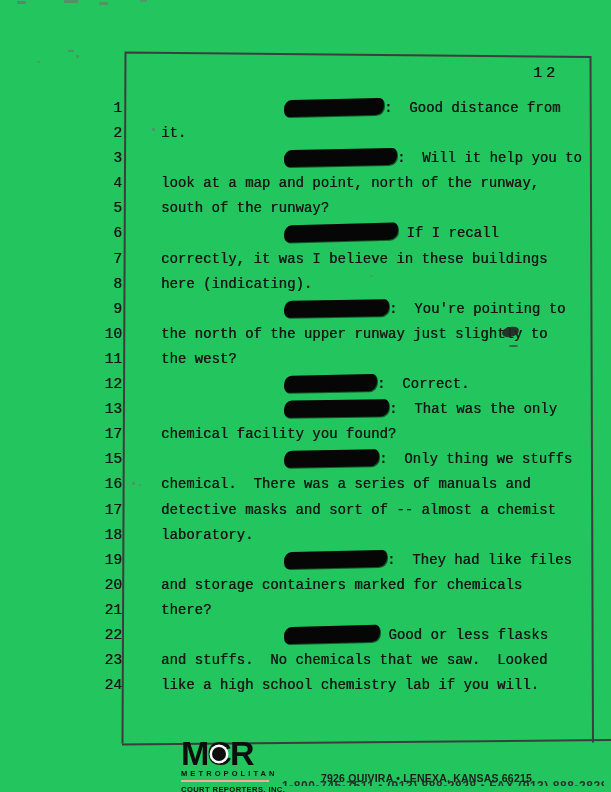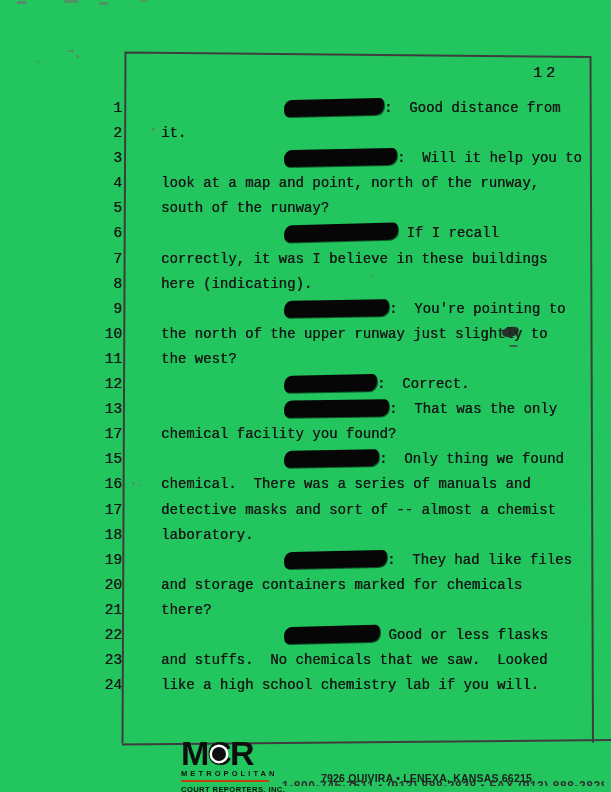--- a/index.html
+++ b/index.html
@@ -56,21 +56,21 @@
     transform:scaleY(0.96);
   }
   .cdisc{
     position:absolute;left:31px;top:9px;width:14px;height:14px;z-index:6;
     background:#0e0e0e;border-radius:50%;
     box-shadow:0 0 0 2.5px #fcfcfa;
   }
   .metro{
     font-family:"Liberation Sans",sans-serif;font-weight:bold;
     font-size:7.5px;letter-spacing:3.1px;color:#111;white-space:nowrap;
-    width:88px;border-bottom:2px solid #c2410c;padding-bottom:2px;margin-top:1px;
+    width:88px;border-bottom:2px solid #fca5a5;padding-bottom:2px;margin-top:1px;
   }
   .cri{
     font-family:"Liberation Sans",sans-serif;font-weight:bold;
     font-size:7.6px;letter-spacing:.4px;color:#111;white-space:nowrap;margin-top:3px;
   }
   .addr{
     position:absolute;left:321px;top:772px;z-index:5;
     font-family:"Liberation Sans",sans-serif;font-weight:bold;
     font-size:10.5px;letter-spacing:.2px;color:#1c1c1c;white-space:nowrap;
   }
@@ -161,21 +161,21 @@
     <div class="row">
       <span class="ln">13</span>
       <span class="lc sp"><span class="bar" style="width:105px;transform:rotate(-0.8deg)"></span><span>:  That was the only</span></span>
     </div>
     <div class="row">
       <span class="ln">17</span>
       <span class="lc"><span>chemical facility you found?</span></span>
     </div>
     <div class="row">
       <span class="ln">15</span>
-      <span class="lc sp"><span class="bar" style="width:95px;transform:rotate(-1.0deg)"></span><span>:  Only thing we found</span></span>
+      <span class="lc sp"><span class="bar" style="width:95px;transform:rotate(-1.0deg)"></span><span>:  Only thing we stuffs</span></span>
     </div>
     <div class="row">
       <span class="ln">16</span>
       <span class="lc"><span>chemical.  There was a series of manuals and</span></span>
     </div>
     <div class="row">
       <span class="ln">17</span>
       <span class="lc"><span>detective masks and sort of -- almost a chemist</span></span>
     </div>
     <div class="row">

